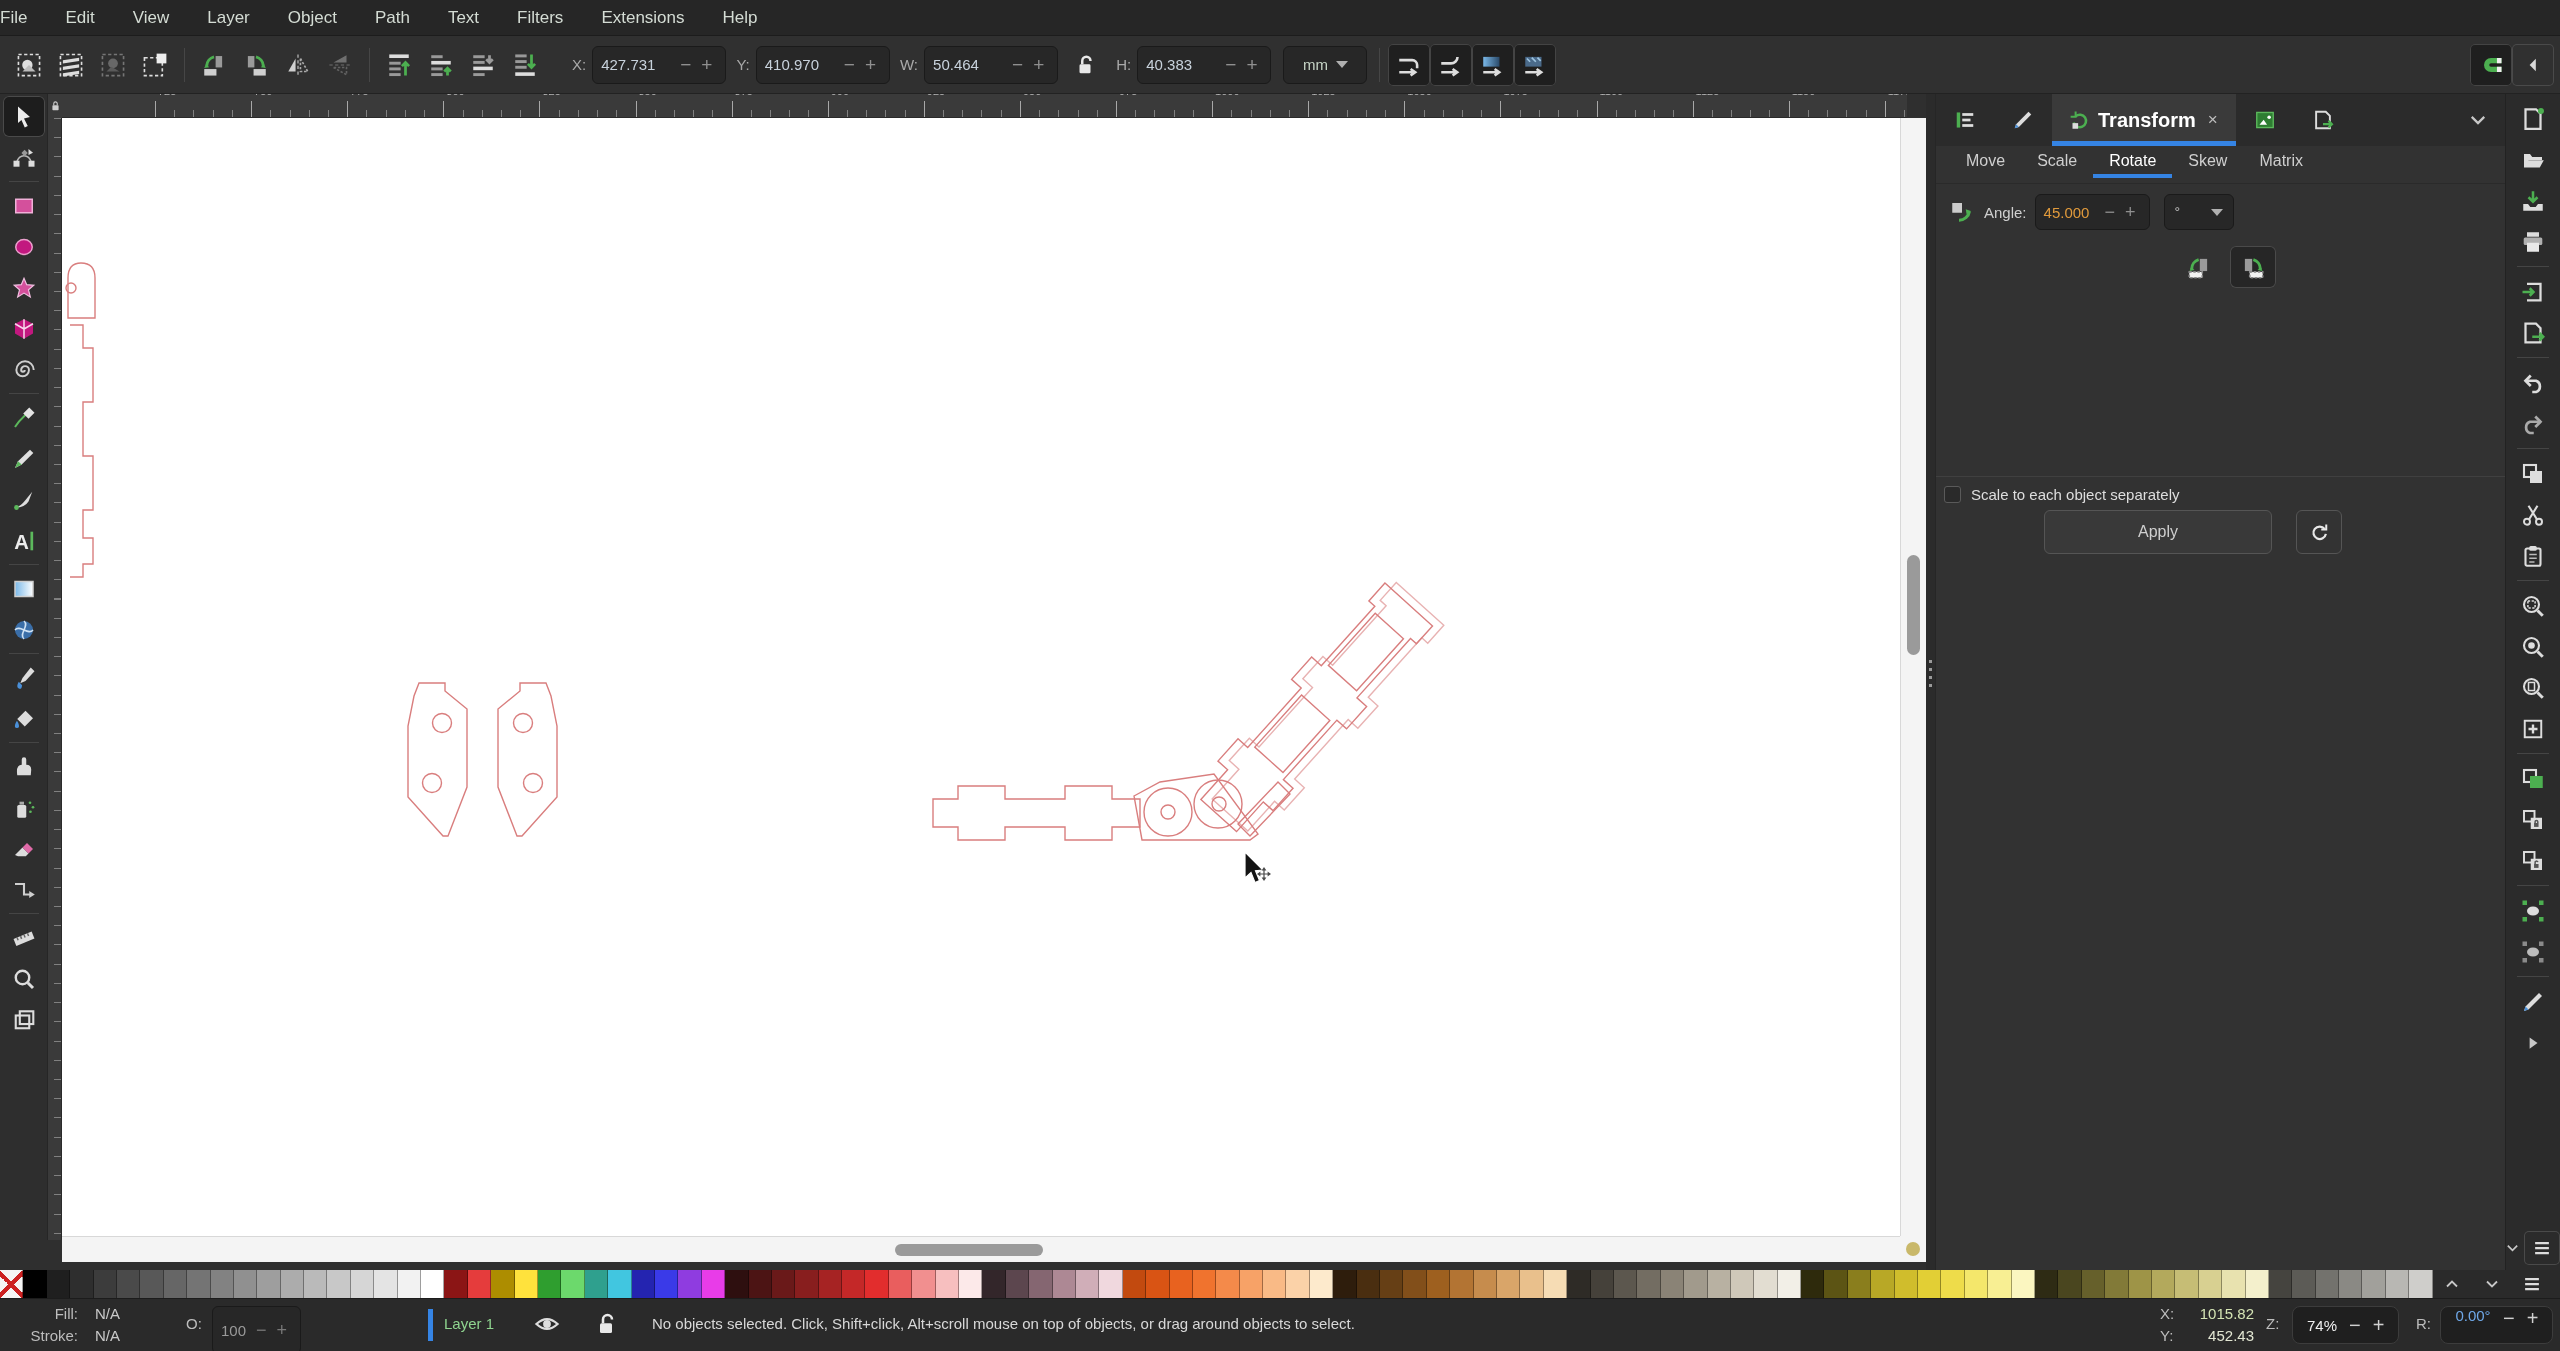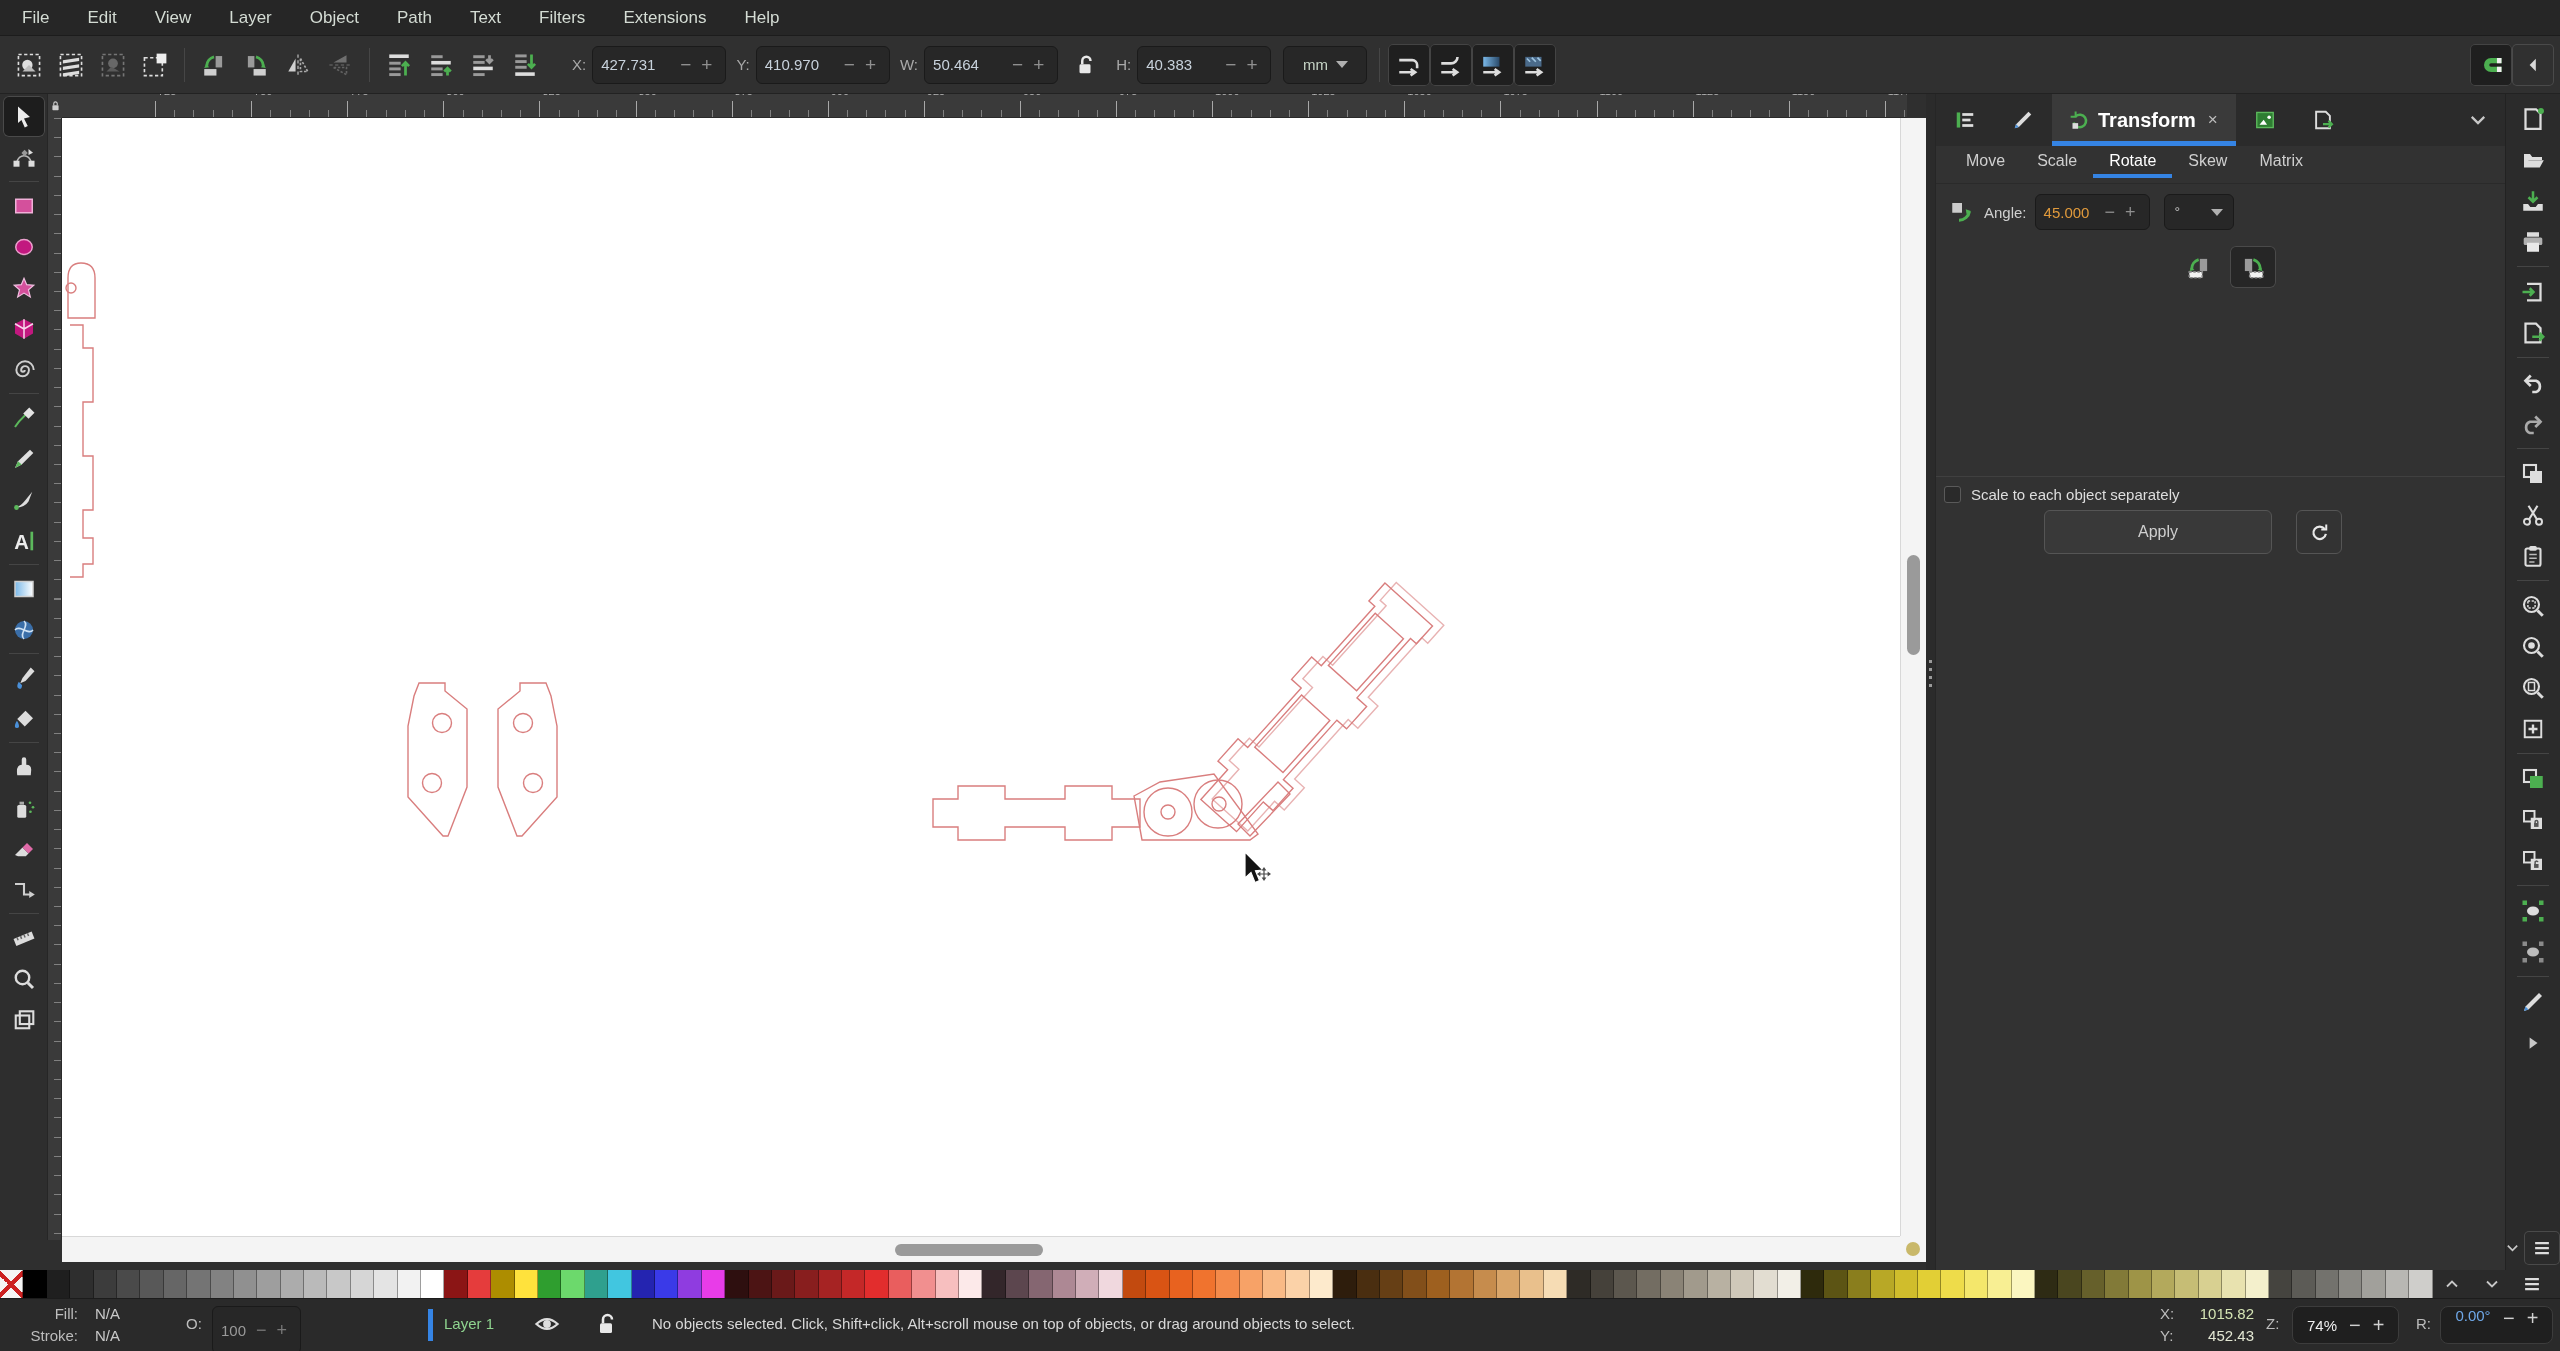--- a/index.html
+++ b/index.html
@@ -2,21 +2,21 @@
 <html><head>
 <meta charset="utf-8">
 <style>
   * { margin:0; padding:0; box-sizing:border-box; }
   html,body { background:#1e1e1e; }
   body { font-family:"Liberation Sans", sans-serif; }
   #root { position:relative; width:2560px; height:1351px; background:#2f2f2f; overflow:hidden; color:#dcdcdc; }
   .abs { position:absolute; }
 
   
-  .menubar { left:0; top:0; width:2560px; height:36px; background:#262626; display:flex; align-items:center; gap:38px; padding-left:22px; border-bottom:1px solid #1c1c1c; }
+  .menubar { left:0; top:0; width:2560px; height:36px; background:#262626; display:flex; align-items:center; gap:38px; border-bottom:1px solid #1c1c1c; }
   .menubar span { font-size:17px; color:#d4dcd4; cursor:default; }
 
   
   .toolbar { left:0; top:36px; width:2560px; height:58px; background:#303030; display:flex; align-items:center; border-bottom:1px solid #222; }
   .ibtn { width:42px; height:42px; display:flex; align-items:center; justify-content:center; border-radius:5px; flex:none; }
   .ibtn.pressed { background:#1f1f1f; box-shadow:inset 0 0 0 1px #444; }
   .ibtn.dim { opacity:.4; }
   .tsep { width:1px; height:34px; background:#464646; margin:0 8px; flex:none; }
   .fieldgrp { display:flex; align-items:center; gap:6px; margin-left:10px; flex:none; }
   .flabel { font-size:15px; color:#a9a9a9; }

